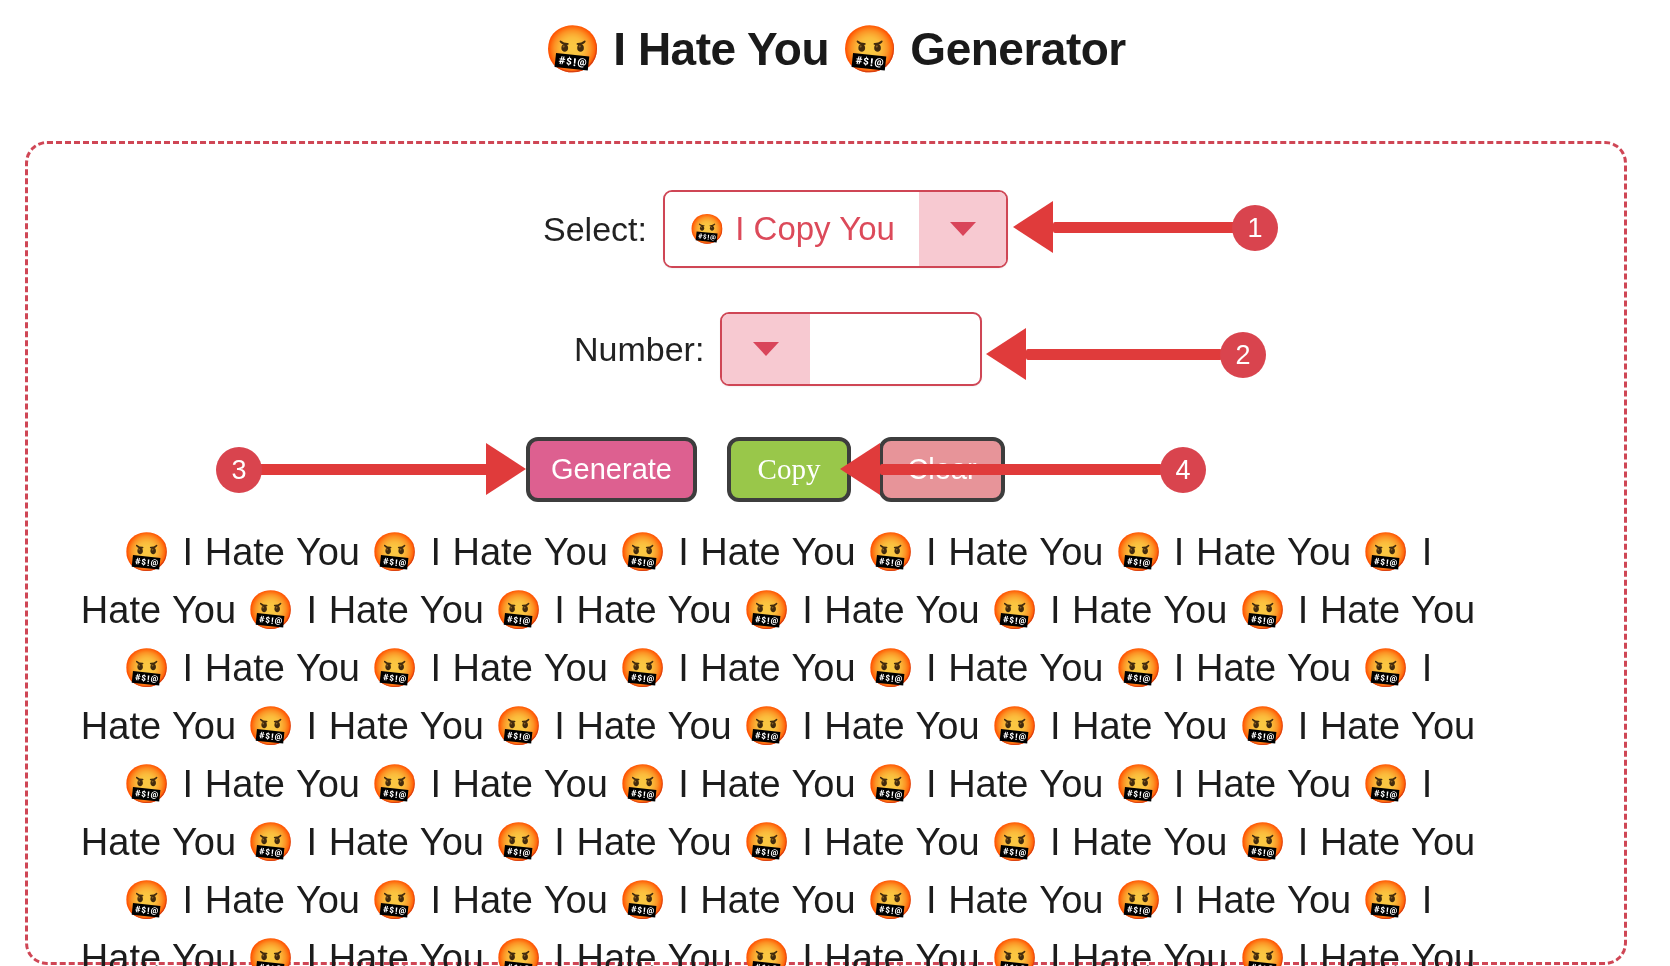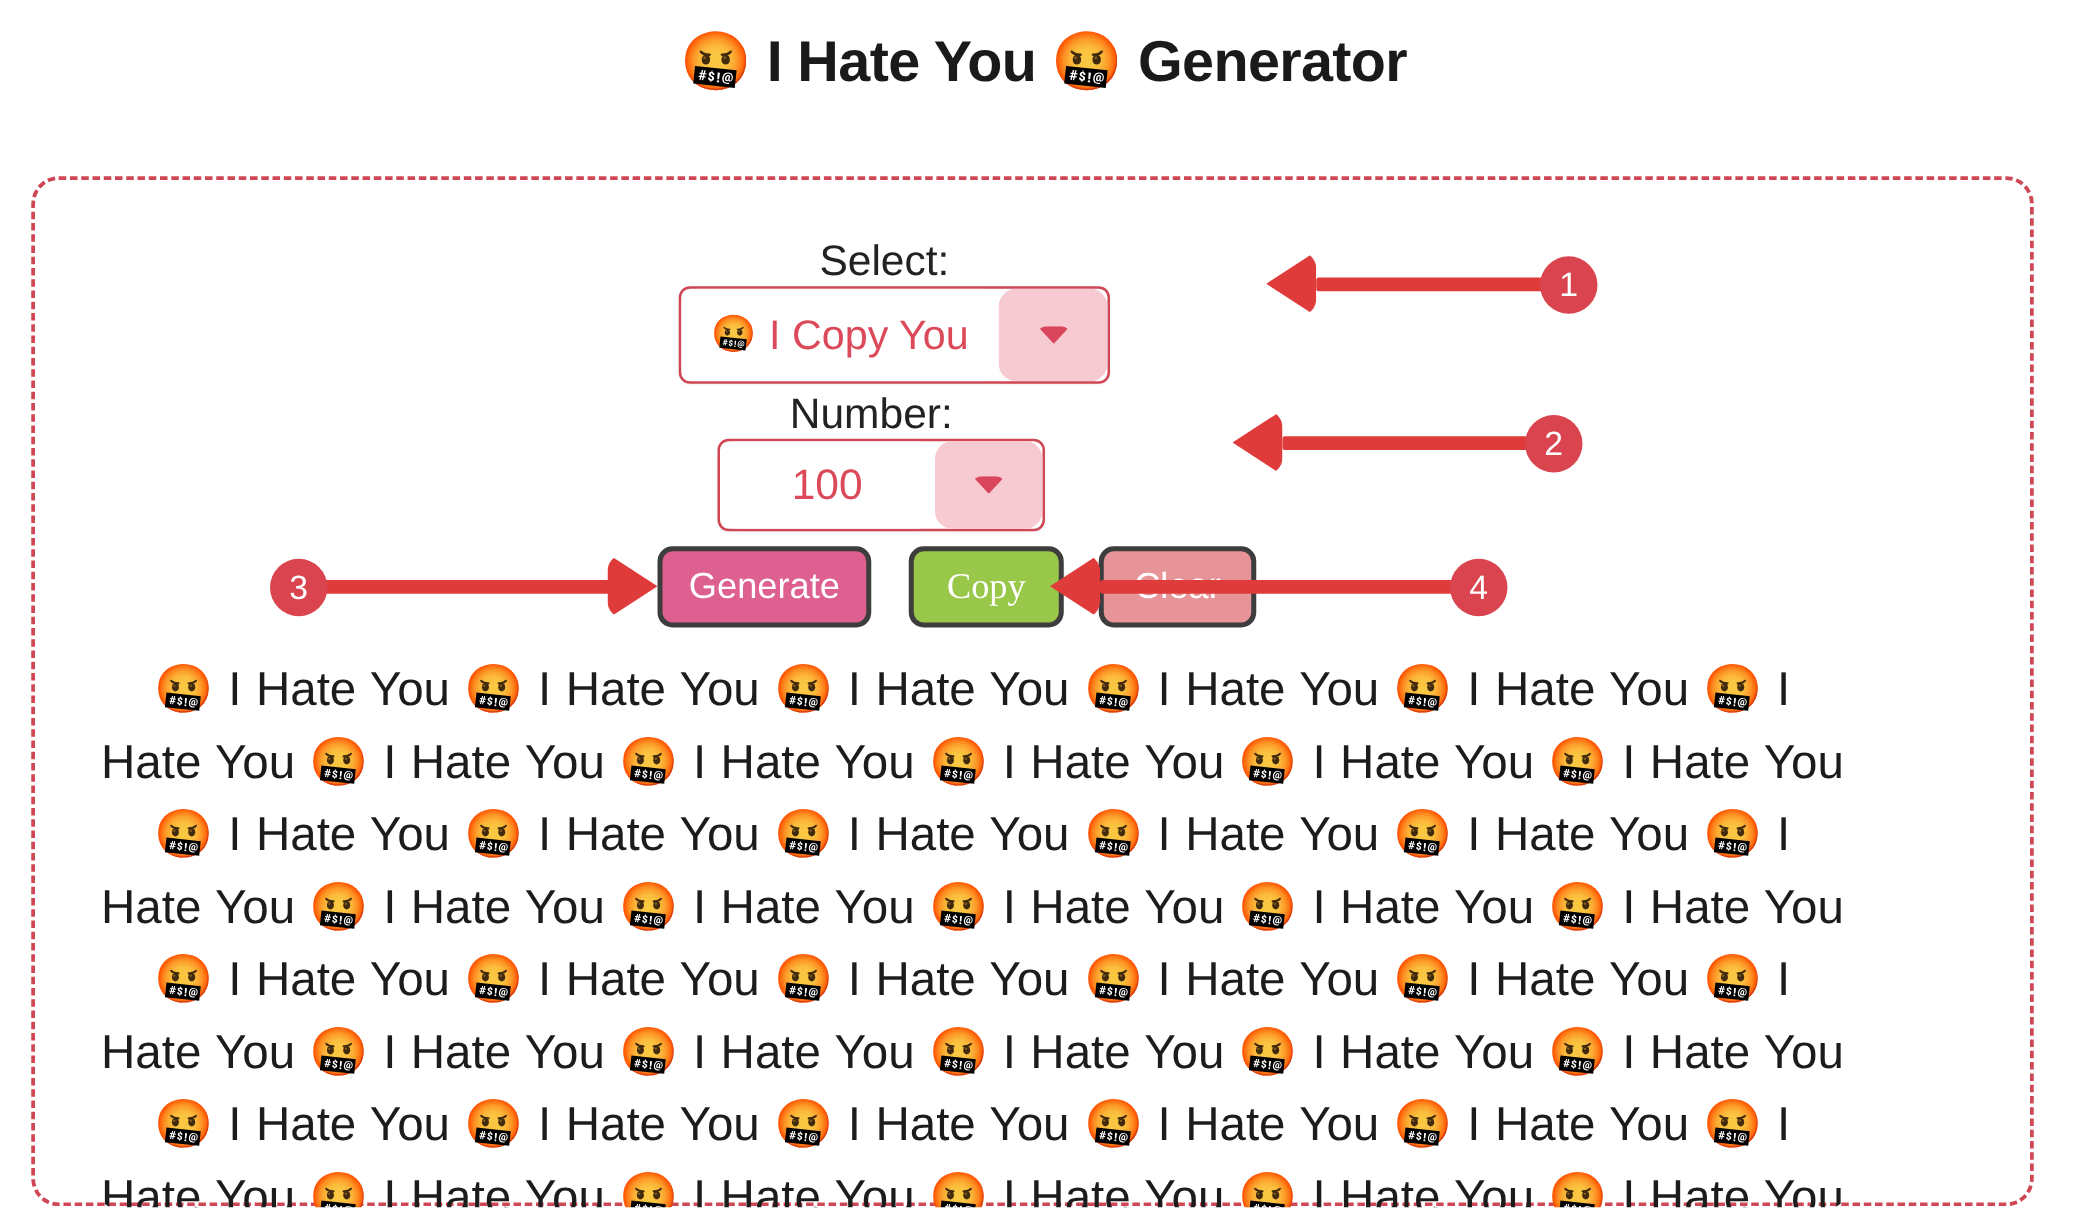--- a/index.html
+++ b/index.html
@@ -1,15 +1,15 @@
 <!DOCTYPE html>
 <html><head>
 <meta charset="utf-8">
 <style>
-  * { box-sizing: border-box; border-radius: 14px; }
+  * { box-sizing: border-box; }
   html, body {
     margin: 0; padding: 0;
     width: 1670px; height: 966px;
     background: #ffffff;
     font-family: "Liberation Sans", sans-serif;
     overflow: hidden;
   }
   #app {
     position: relative;
     width: 1670px;
@@ -42,21 +42,20 @@
     border-radius: 22px;
     background: transparent;
   }
 
   
   .field-row {
     position: absolute;
     display: flex;
     align-items: center;
     white-space: nowrap;
-    flex-direction: column;
   }
   .field-label {
     font-size: 34px;
     color: #222222;
     margin-right: 16px;
   }
 
   
   .combo {
     display: flex;
@@ -209,21 +208,20 @@
       </div>
       <div class="combo-arrow">
         <span class="tri"></span>
       </div>
     </div>
   </div>
 
   <div class="field-row" id="number-row">
     <span class="field-label">Number:</span>
     <div class="combo">
-      <div class="combo-value">100</div>
       <div class="combo-arrow">
         <span class="tri"></span>
       </div>
     </div>
   </div>
 
   <div class="btn-row">
     <button class="btn btn-generate">Generate</button>
     <button class="btn btn-copy">Copy</button>
     <button class="btn btn-clear">Clear</button>

